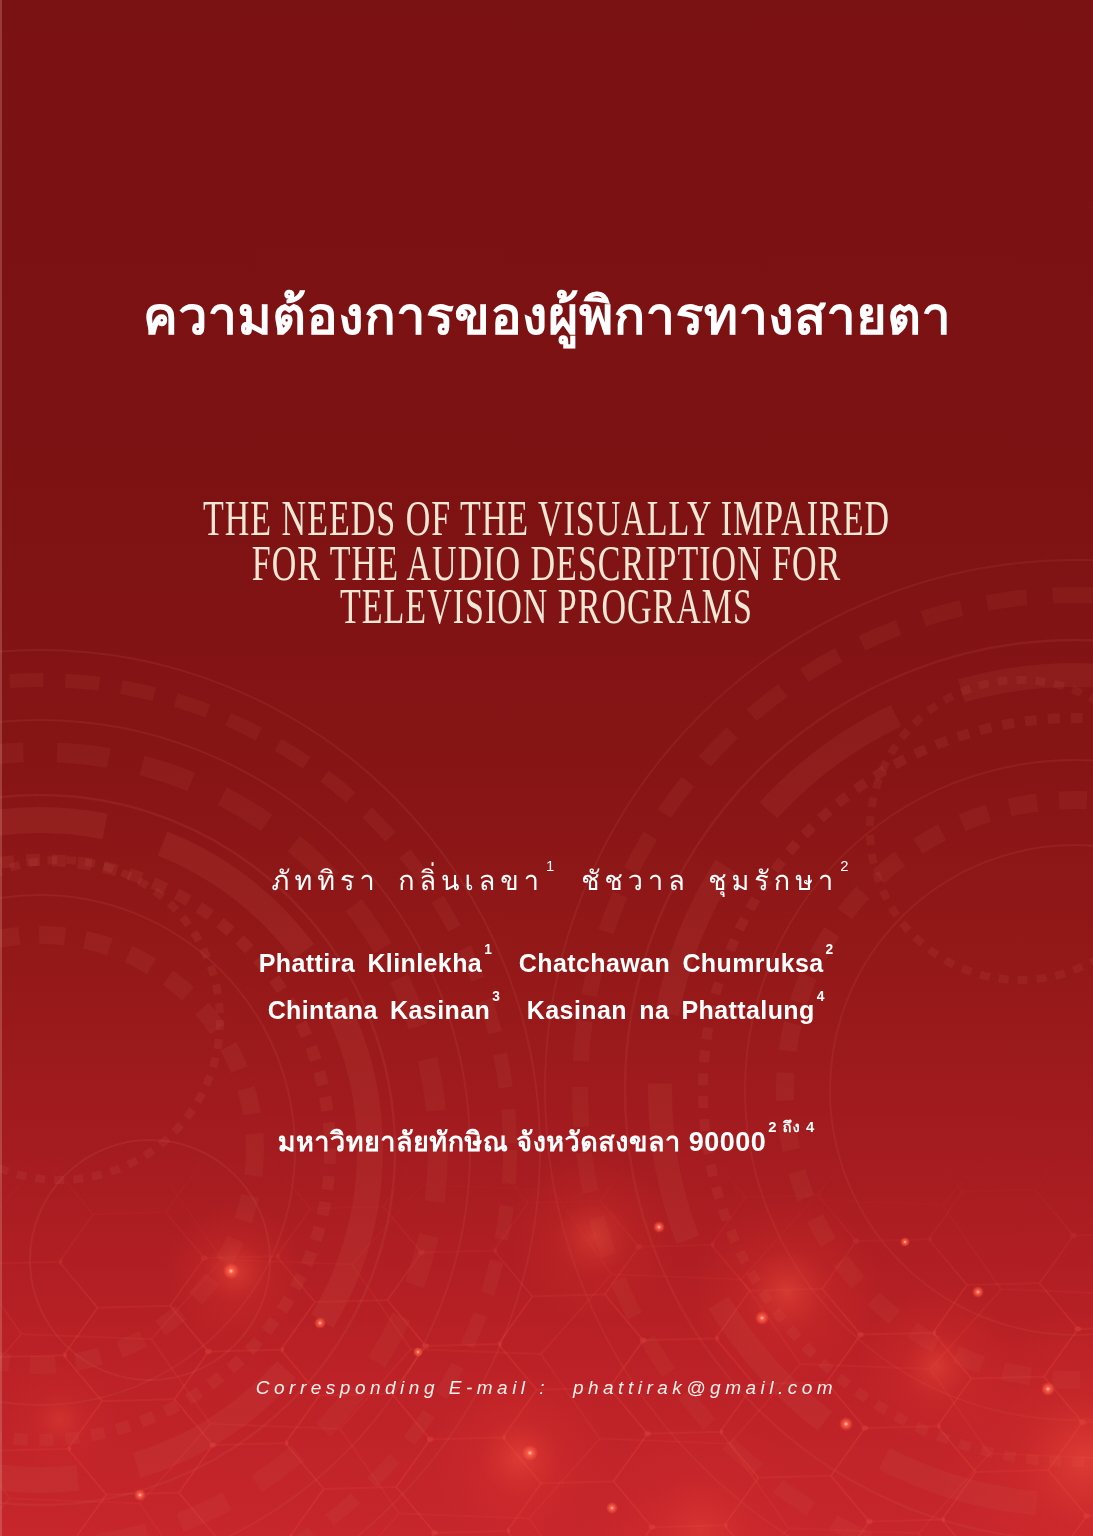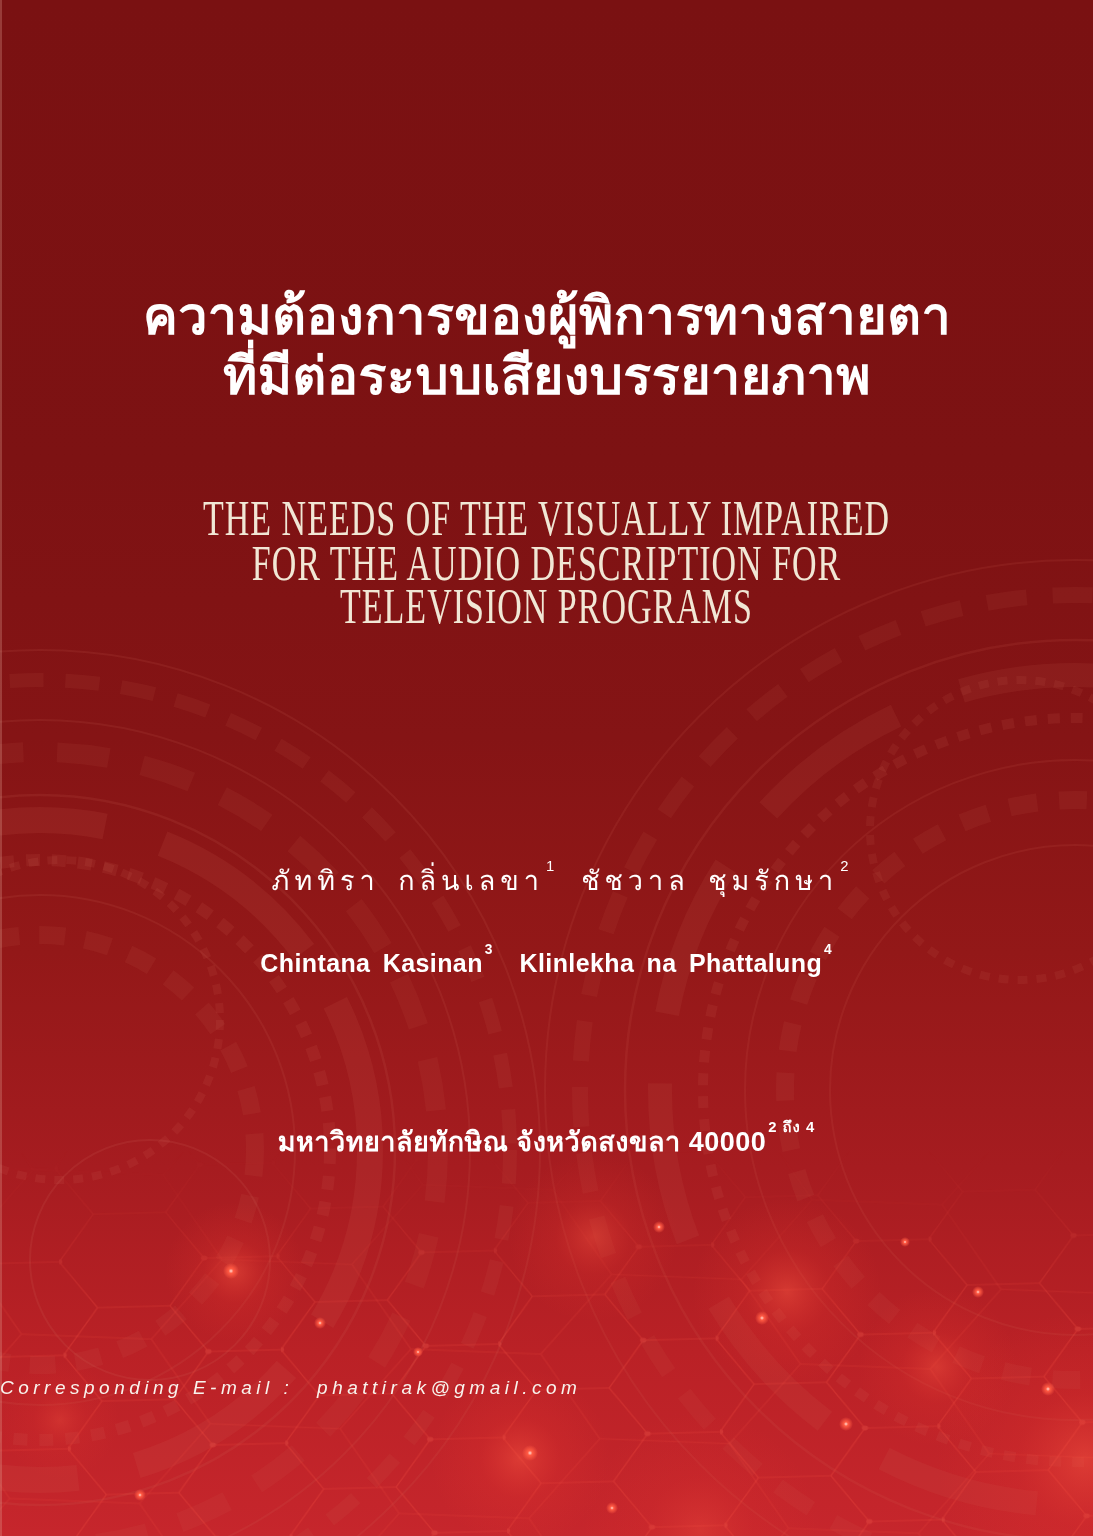--- a/index.html
+++ b/index.html
@@ -101,21 +101,21 @@
     color: #ffffff;
     font-size: 25px;
     font-weight: 700;
     letter-spacing: 0.3px;
     word-spacing: 4px;
   }
 
   .contact-line {
     position: absolute;
     top: 1377px; left: 0; right: 0;
-    text-align: left;
+    text-align: center;
     color: #f8f2ec;
     font-size: 19px;
     font-style: italic;
     font-weight: 400;
     letter-spacing: 4.5px;
   }
   .contact-line .email-value { margin-left: 14px; }
 </style>
 </head>
 <body>
@@ -210,43 +210,45 @@
       <circle cx="612" cy="1508" r="6" fill="url(#dotGlow)"></circle>
     </g>
 
     <rect x="0" y="0" width="2" height="1536" fill="#e5a89c" opacity="0.28"></rect>
   </svg>
 
   <div class="content">
 
     <h1 class="title-thai">
       <span class="line">ความต้องการของผู้พิการทางสายตา</span>
-      <span class="line">ที่มีต่อระบบเสียงบรรยายภาพ</span>
     </h1>
 
     <h2 class="title-english">
       <span class="line">THE NEEDS OF THE VISUALLY IMPAIRED</span>
       <span class="line">FOR THE AUDIO DESCRIPTION FOR</span>
       <span class="line">TELEVISION PROGRAMS</span>
     </h2>
 
     <div class="authors-thai">
       <span class="author-line">
         <span class="author"><span>ภัททิรา กลิ่นเลขา</span><sup class="idx">1</sup></span><span class="author"><span>ชัชวาล ชุมรักษา</span><sup class="idx">2</sup></span>
       </span>
     </div>
 
     <div class="authors-english">
       <span class="author-line">
-        <span class="author"><span>Chintana Kasinan</span><sup class="idx">3</sup></span><span class="author"><span>Klinlekha na Phattalung</span><sup class="idx">4</sup></span>
+        <span class="author"><span>Phattira Klinlekha</span><sup class="idx">1</sup></span><span class="author"><span>Chatchawan Chumruksa</span><sup class="idx">2</sup></span>
       </span>
+      <span class="author-line">
+        <span class="author"><span>Chintana Kasinan</span><sup class="idx">3</sup></span><span class="author"><span>Kasinan na Phattalung</span><sup class="idx">4</sup></span>
+      </span>
     </div>
 
     <div class="affil-thai">
-      <span>มหาวิทยาลัยทักษิณ จังหวัดสงขลา 40000</span><sup class="idx">2 ถึง 4</sup>
+      <span>มหาวิทยาลัยทักษิณ จังหวัดสงขลา 90000</span><sup class="idx">2 ถึง 4</sup>
     </div>
 
 
     <div class="contact-line">
       <span class="email-label">Corresponding E-mail :</span>
       <span class="email-value">phattirak@gmail.com</span>
     </div>
 
   </div>
 </div>

